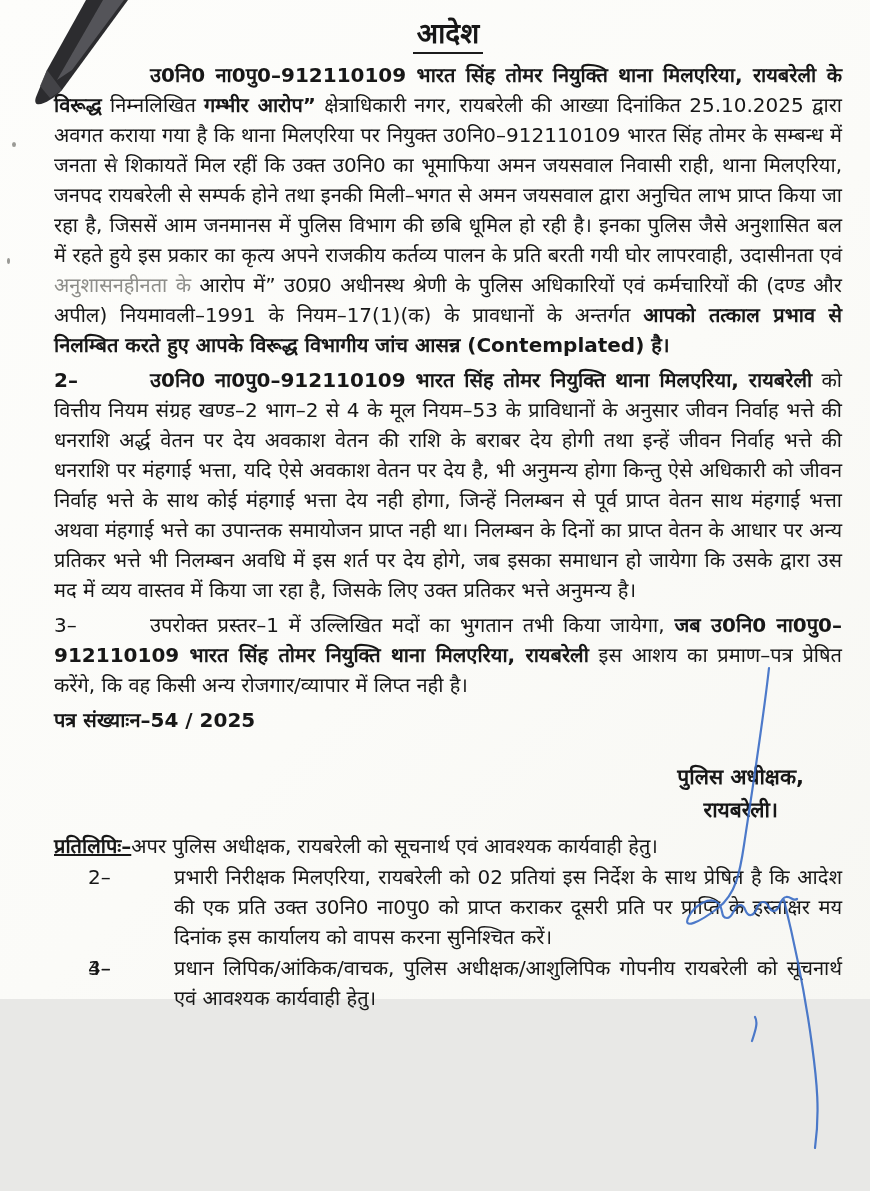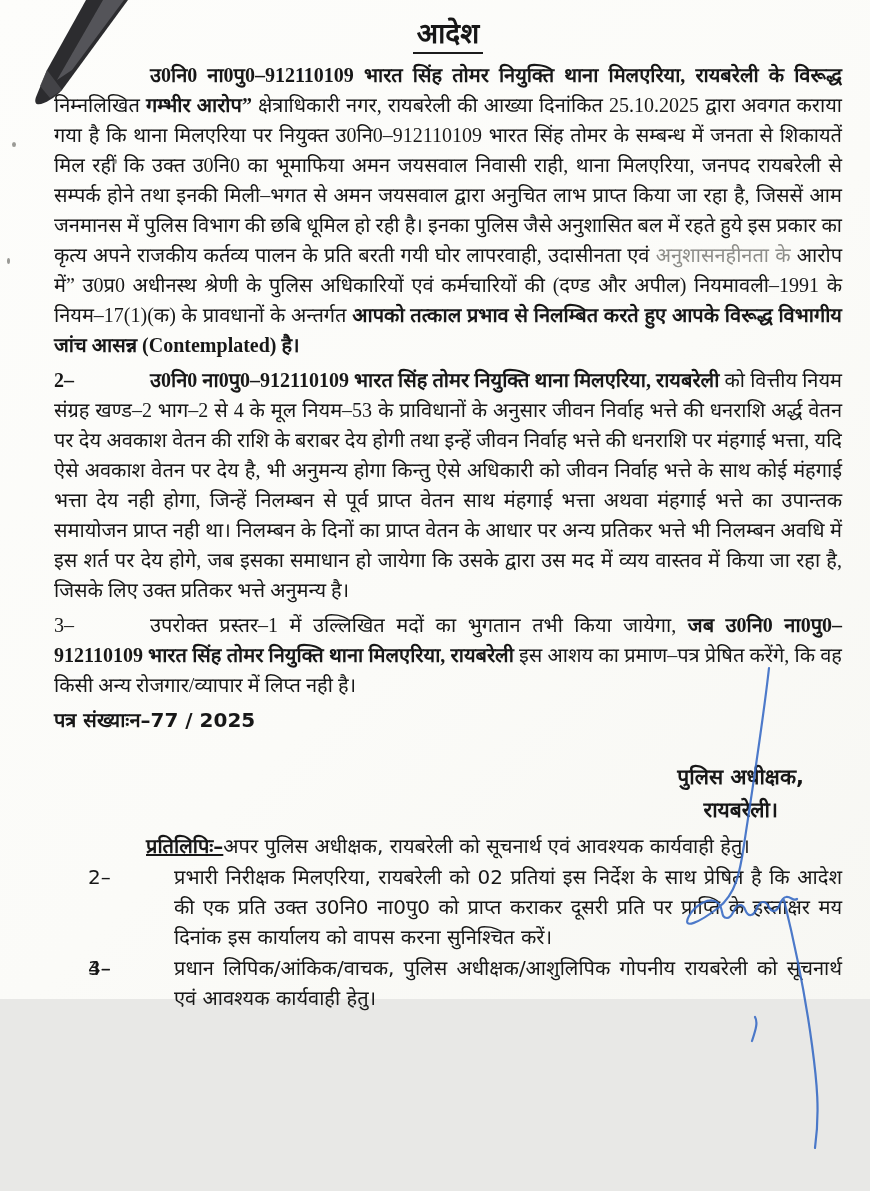--- a/index.html
+++ b/index.html
@@ -13,33 +13,33 @@
     background:linear-gradient(135deg,#fdfdfb 0%,#fbfbf8 55%,#f7f7f3 100%);
     padding:14px 28px 10px 54px;
     color:#171717;
     font-size:20px;line-height:30px;
   }
   .title{
     text-align:center;font-weight:700;font-size:28px;line-height:40px;
     margin:0 0 6px 0;
   }
   .title span{border-bottom:2px solid #1c1c1c;padding:0 4px 2px 4px;}
-  p.body-para{margin:0 0 5px 0;text-align:justify;font-family:Liberation Serif, serif;}
+  p.body-para{margin:0 0 5px 0;text-align:justify;}
   .indent-first{text-indent:96px;}
   .num-lead{display:inline-block;min-width:96px;font-weight:700;}
   b{font-weight:700;}
   .faded{color:#8d8d89;}
   .meta-line{font-weight:700;margin:4px 0 0 0;white-space:pre-wrap;}
   .sig-block{
     text-align:right;font-weight:700;font-size:21px;line-height:33px;
     margin:26px 38px 4px 0;
   }
   .sig-place{margin-right:26px;}
   .copy-label{font-weight:700;text-decoration:underline;}
-  .copy-first{margin:2px 0 0 0;text-align:center;}
+  .copy-first{margin:2px 0 0 0;text-align:left;}
   .copy-item{position:relative;padding-left:120px;margin:1px 0 0 0;text-align:justify;}
   .copy-item .cnum{position:absolute;left:34px;top:0;font-weight:400;}
   .ink{position:absolute;left:0;top:0;pointer-events:none;z-index:6;}
   .pen{position:absolute;left:0;top:0;pointer-events:none;z-index:7;}
   .speck{position:absolute;background:#9a9a96;border-radius:50%;z-index:2;}
 </style>
 </head>
 <body>
 
 <div class="page">
@@ -76,21 +76,21 @@
 
   <p class="body-para">
     <span class="num-lead">2–</span><b>उ0नि0 ना0पु0–912110109 भारत सिंह तोमर नियुक्ति थाना मिलएरिया, रायबरेली</b><span> को वित्तीय नियम संग्रह खण्ड–2 भाग–2 से 4 के मूल नियम–53 के प्राविधानों के अनुसार जीवन निर्वाह भत्ते की धनराशि अर्द्ध वेतन पर देय अवकाश वेतन की राशि के बराबर देय होगी तथा इन्हें जीवन निर्वाह भत्ते की धनराशि पर मंहगाई भत्ता, यदि ऐसे अवकाश वेतन पर देय है, भी अनुमन्य होगा किन्तु ऐसे अधिकारी को जीवन निर्वाह भत्ते के साथ कोई मंहगाई भत्ता देय नही होगा, जिन्हें निलम्बन से पूर्व प्राप्त वेतन साथ मंहगाई भत्ता अथवा मंहगाई भत्ते का उपान्तक समायोजन प्राप्त नही था। निलम्बन के दिनों का प्राप्त वेतन के आधार पर अन्य प्रतिकर भत्ते भी निलम्बन अवधि में इस शर्त पर देय होगे, जब इसका समाधान हो जायेगा कि उसके द्वारा उस मद में व्यय वास्तव में किया जा रहा है, जिसके लिए उक्त प्रतिकर भत्ते अनुमन्य है।</span>
   </p>
 
   <p class="body-para">
     <span class="num-lead" style="font-weight:400;">3–</span><span>उपरोक्त प्रस्तर–1 में उल्लिखित मदों का भुगतान तभी किया जायेगा, </span><b>जब उ0नि0 ना0पु0–912110109 भारत सिंह तोमर नियुक्ति थाना मिलएरिया, रायबरेली</b><span> इस आशय का प्रमाण–पत्र प्रेषित करेंगे, कि वह किसी अन्य रोजगार/व्यापार में लिप्त नही है।</span>
   </p>
 
 
-  <p class="meta-line">पत्र संख्याःन–77 / 2025</p>
+  <p class="meta-line">पत्र संख्याःन–54 / 2025</p>
 
   <div class="sig-block">
     <div>पुलिस अधीक्षक,</div>
     <div class="sig-place">रायबरेली।</div>
   </div>
 
   <p class="copy-first">
     <span class="copy-label">प्रतिलिपिः–</span><span>अपर पुलिस अधीक्षक, रायबरेली को सूचनार्थ एवं आवश्यक कार्यवाही हेतु।</span>
   </p>
 

